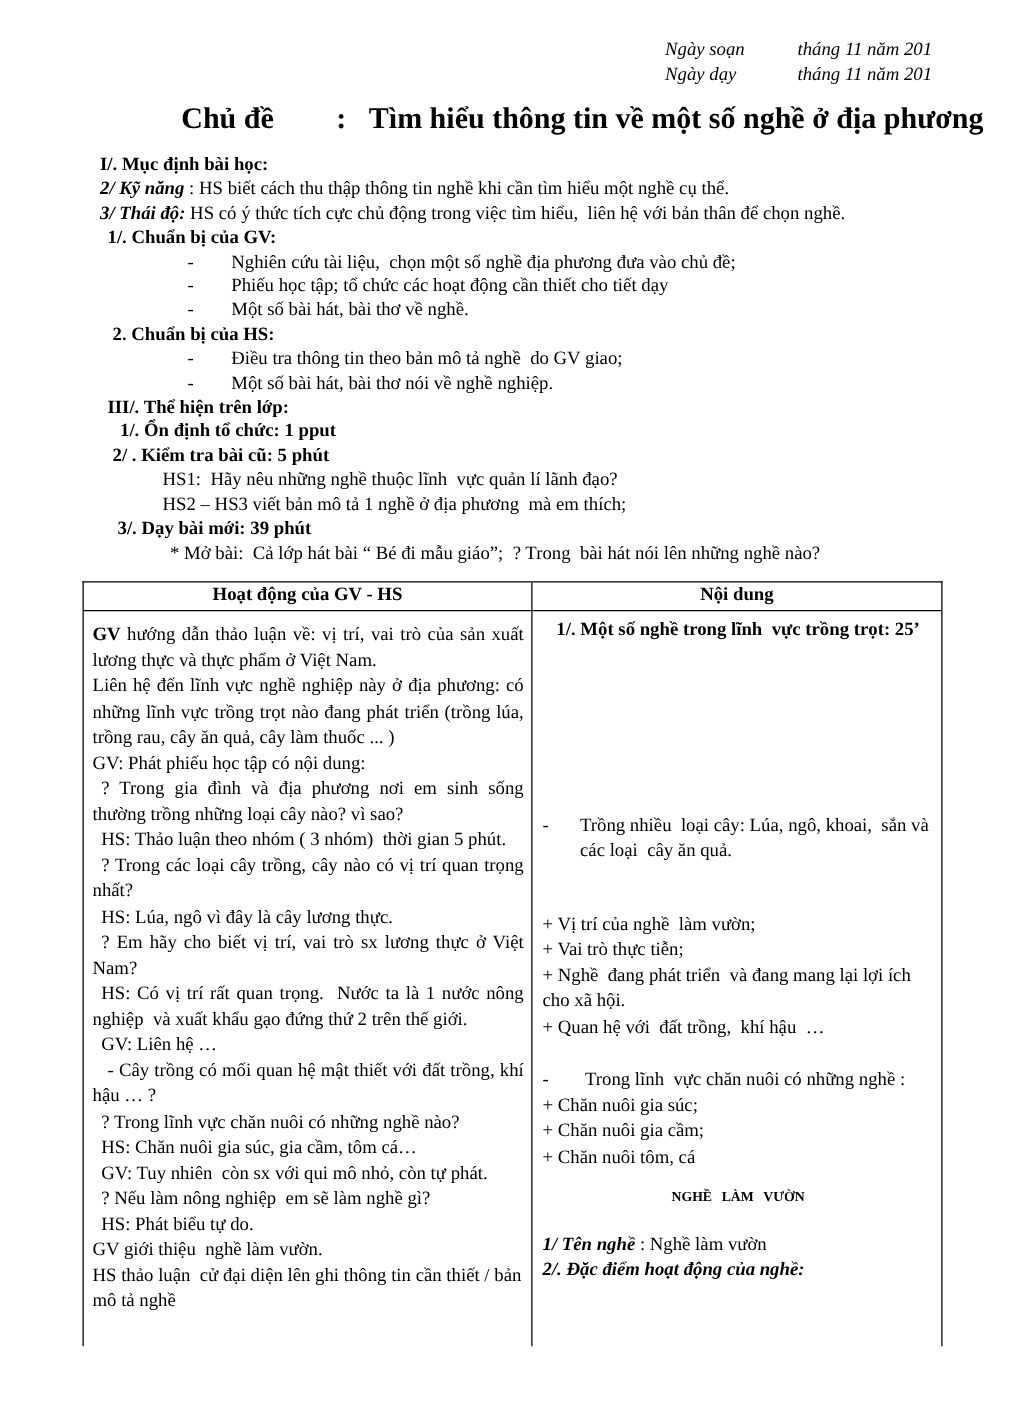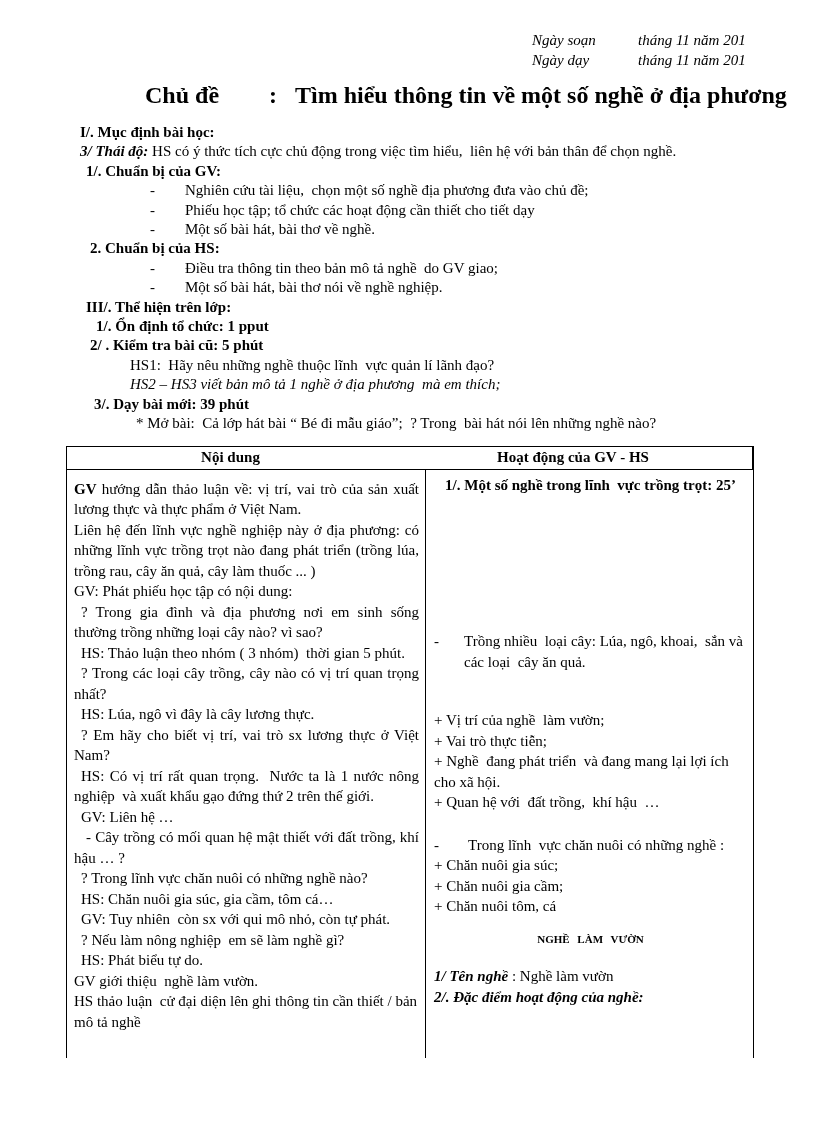--- a/index.html
+++ b/index.html
@@ -53,41 +53,42 @@
       <span>tháng 11 năm 201</span>
     </div>
   </div>
 
   <div class="title">
     <span class="title-label">Chủ đề</span><span class="title-colon">:</span><span class="title-text">Tìm hiểu thông tin về một số nghề ở địa phương</span>
   </div>
 
   <div class="intro" id="intro-section">
       <p class="para" style="padding-left: 14px;"><span class="seg" style="font-weight: bold;">I/. Mục định bài học:</span></p>
+      <p class="para" style="padding-left: 14px;"><span class="seg" style="font-weight: bold; font-style: italic;">2/ Kỹ năng</span><span class="seg"> : HS biết cách thu thập thông tin nghề khi cần tìm hiểu một nghề cụ thể.</span></p>
       <p class="para" style="padding-left: 14px;"><span class="seg" style="font-weight: bold; font-style: italic;">3/ Thái độ:</span><span class="seg"> HS có ý thức tích cực chủ động trong việc tìm hiểu,  liên hệ với bản thân để chọn nghề.</span></p>
       <p class="para" style="padding-left: 20px;"><span class="seg" style="font-weight: bold;">1/. Chuẩn bị của GV:</span></p>
       <p class="para" style="padding-left: 84px;"><span class="seg" style="display: inline-block; width: 35px; text-indent: 0px;">-</span><span class="seg">Nghiên cứu tài liệu,  chọn một số nghề địa phương đưa vào chủ đề;</span></p>
       <p class="para" style="padding-left: 84px;"><span class="seg" style="display: inline-block; width: 35px; text-indent: 0px;">-</span><span class="seg">Phiếu học tập; tổ chức các hoạt động cần thiết cho tiết dạy</span></p>
       <p class="para" style="padding-left: 84px;"><span class="seg" style="display: inline-block; width: 35px; text-indent: 0px;">-</span><span class="seg">Một số bài hát, bài thơ về nghề.</span></p>
       <p class="para" style="padding-left: 24px;"><span class="seg" style="font-weight: bold;">2. Chuẩn bị của HS:</span></p>
       <p class="para" style="padding-left: 84px;"><span class="seg" style="display: inline-block; width: 35px; text-indent: 0px;">-</span><span class="seg">Điều tra thông tin theo bản mô tả nghề  do GV giao;</span></p>
       <p class="para" style="padding-left: 84px;"><span class="seg" style="display: inline-block; width: 35px; text-indent: 0px;">-</span><span class="seg">Một số bài hát, bài thơ nói về nghề nghiệp.</span></p>
       <p class="para" style="padding-left: 20px;"><span class="seg" style="font-weight: bold;">III/. Thể hiện trên lớp:</span></p>
       <p class="para" style="padding-left: 30px;"><span class="seg" style="font-weight: bold;">1/. Ổn định tổ chức: 1 pput</span></p>
       <p class="para" style="padding-left: 24px;"><span class="seg" style="font-weight: bold;">2/ . Kiểm tra bài cũ: 5 phút</span></p>
       <p class="para" style="padding-left: 64px;"><span class="seg">HS1:  Hãy nêu những nghề thuộc lĩnh  vực quản lí lãnh đạo?</span></p>
-      <p class="para" style="padding-left: 64px; font-style: italic;"><span class="seg">HS2 – HS3 viết bản mô tả 1 nghề ở địa phương  mà em thích;</span></p>
+      <p class="para" style="padding-left: 64px;"><span class="seg">HS2 – HS3 viết bản mô tả 1 nghề ở địa phương  mà em thích;</span></p>
       <p class="para" style="padding-left: 28px;"><span class="seg" style="font-weight: bold;">3/. Dạy bài mới: 39 phút</span></p>
       <p class="para" style="padding-left: 70px;"><span class="seg">* Mở bài:  Cả lớp hát bài “ Bé đi mẫu giáo”;  ? Trong  bài hát nói lên những nghề nào?</span></p>
     </div>
 
   <div class="doc-table">
     <div class="t-header-row">
+      <div class="t-h-cell t-h-left">Hoạt động của GV - HS</div>
       <div class="t-h-cell t-h-right">Nội dung</div>
-      <div class="t-h-cell t-h-left">Hoạt động của GV - HS</div>
     </div>
     <div class="t-body-row">
       <div class="t-cell t-cell-left" id="left-col">
           <p class="para" style="text-align: justify;"><span class="seg" style="font-weight: bold;">GV</span><span class="seg"> hướng dẫn thảo luận về: vị trí, vai trò của sản xuất lương thực và thực phẩm ở Việt Nam.</span></p>
           <p class="para" style="text-align: justify;"><span class="seg">Liên hệ đến lĩnh vực nghề nghiệp này ở địa phương: có những lĩnh vực trồng trọt nào đang phát triển (trồng lúa, trồng rau, cây ăn quả, cây làm thuốc ... )</span></p>
           <p class="para"><span class="seg">GV: Phát phiếu học tập có nội dung:</span></p>
           <p class="para" style="text-indent: 7px; text-align: justify;"><span class="seg">? Trong gia đình và địa phương nơi em sinh sống thường trồng những loại cây nào? vì sao?</span></p>
           <p class="para" style="text-indent: 7px;"><span class="seg">HS: Thảo luận theo nhóm ( 3 nhóm)  thời gian 5 phút.</span></p>
           <p class="para" style="text-indent: 7px; text-align: justify;"><span class="seg">? Trong các loại cây trồng, cây nào có vị trí quan trọng nhất?</span></p>
           <p class="para" style="text-indent: 7px;"><span class="seg">HS: Lúa, ngô vì đây là cây lương thực.</span></p>

